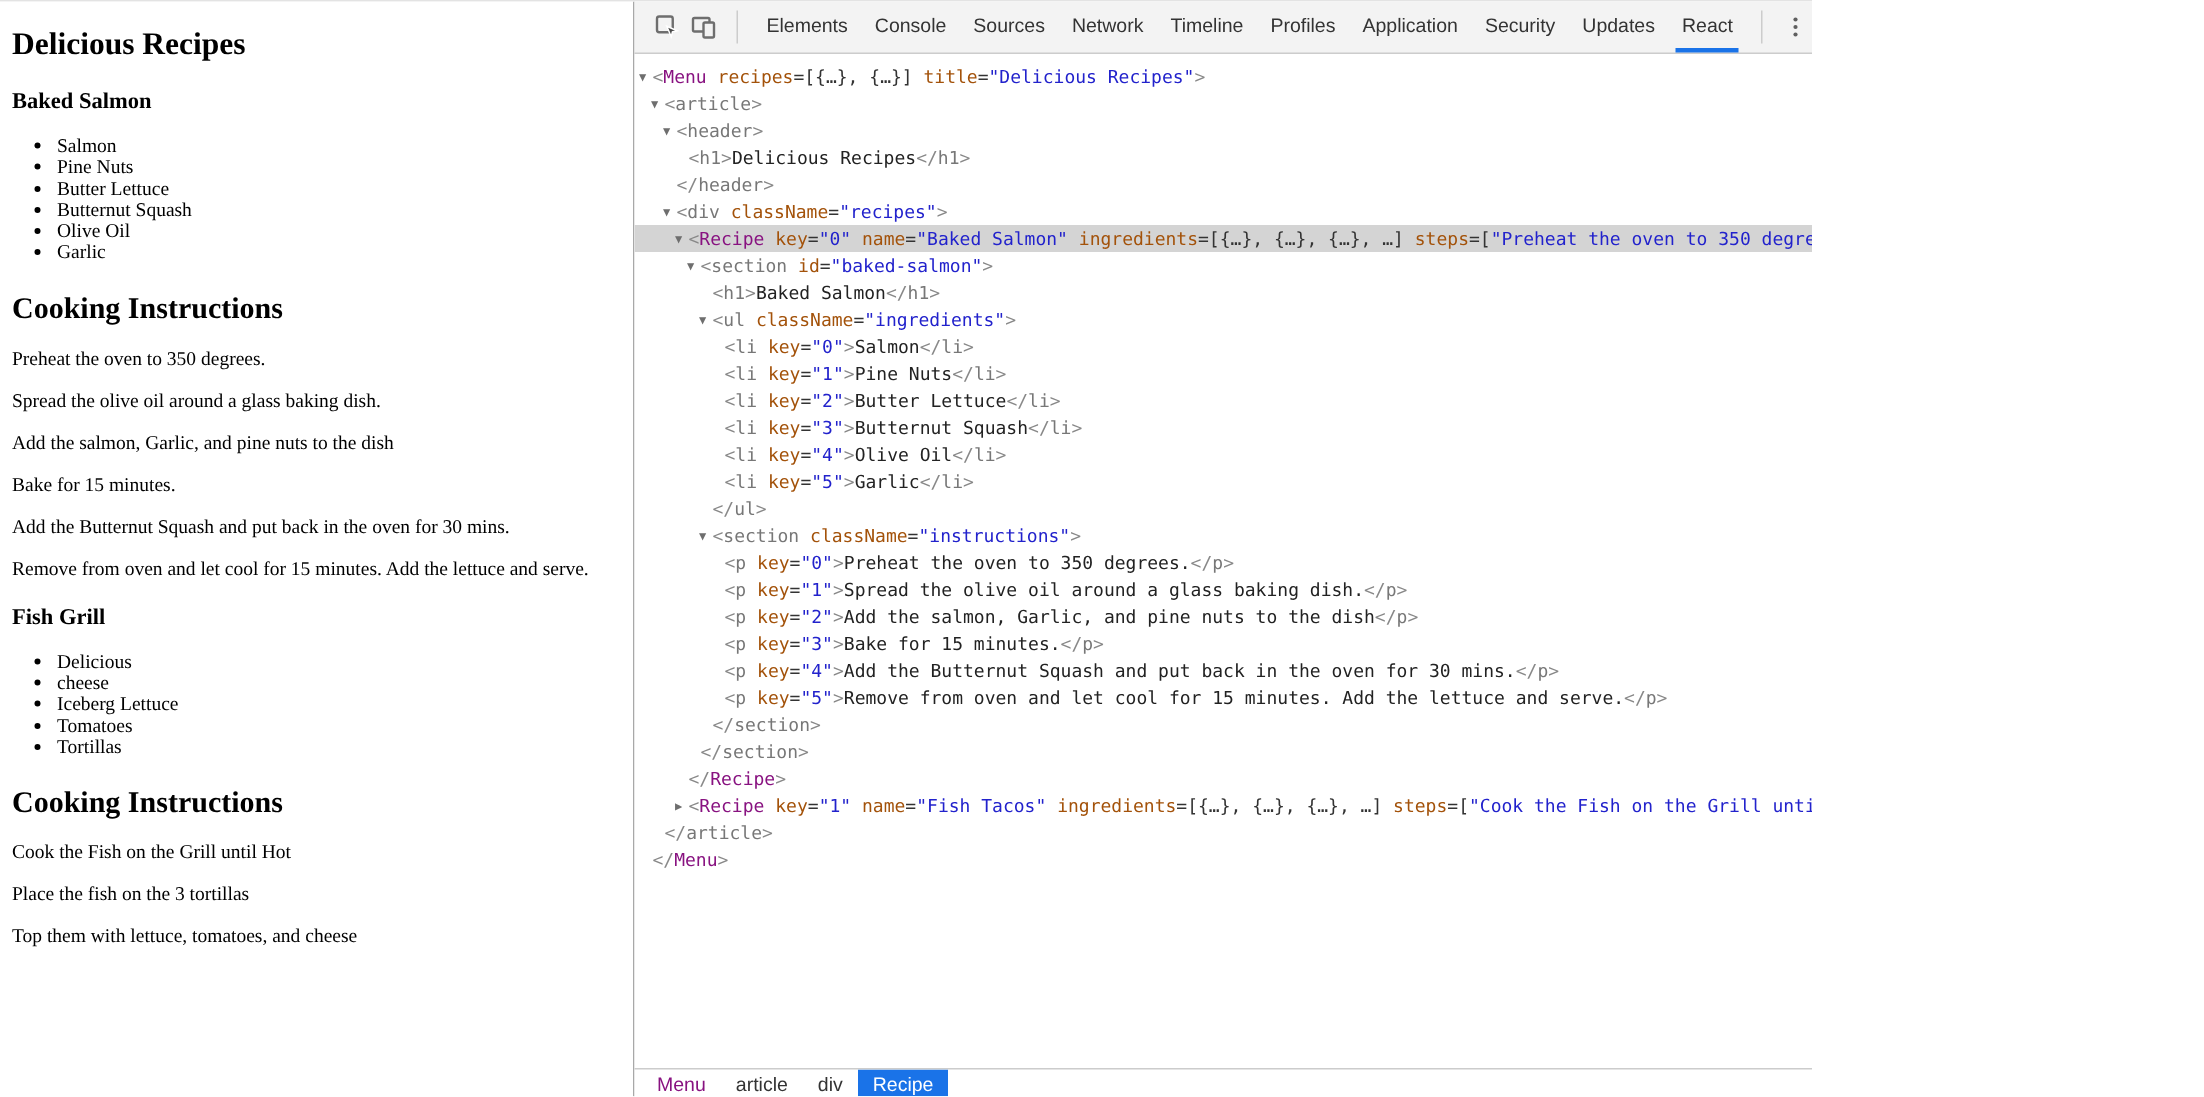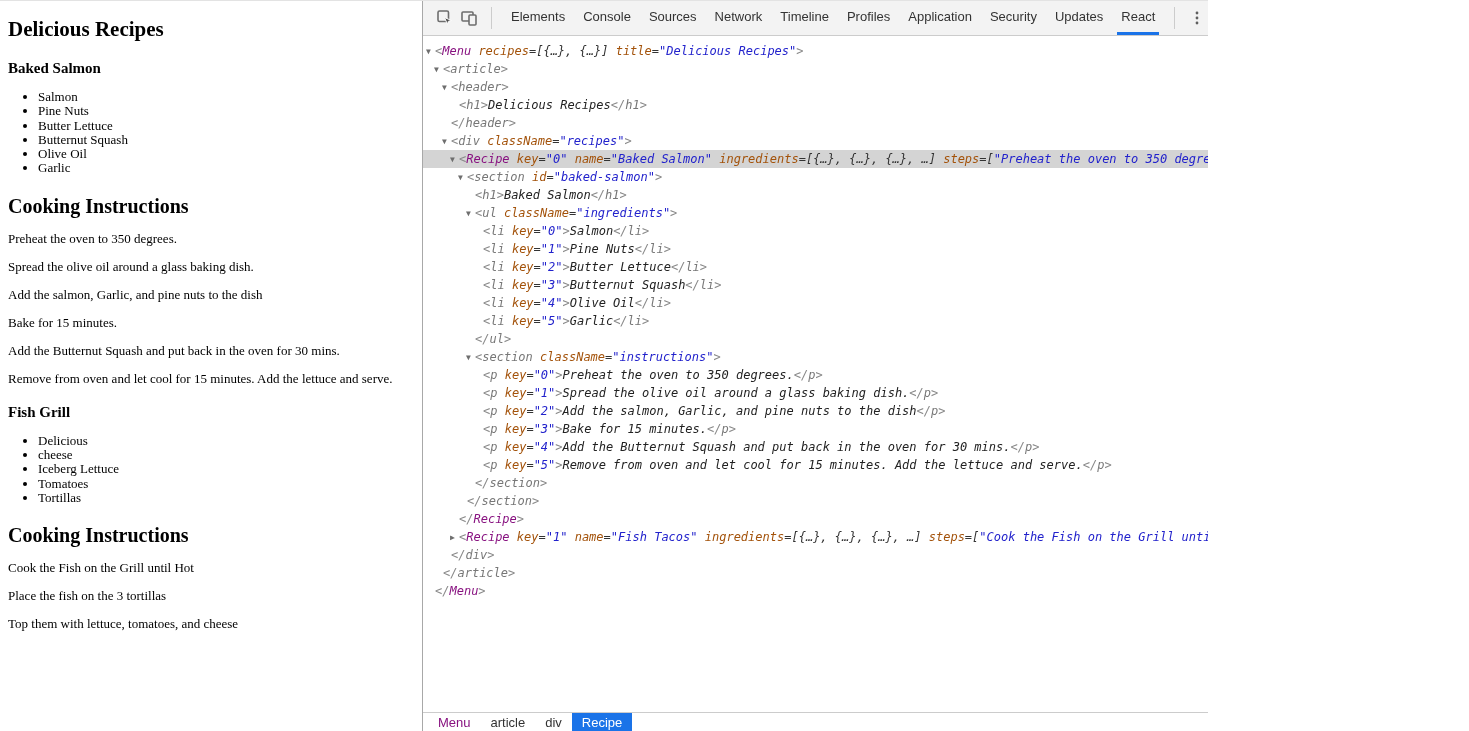--- a/index.html
+++ b/index.html
@@ -28,21 +28,21 @@
   .spacer{flex:1;}
   .rightbox{display:flex;align-items:center;margin-right:6px;}
 
   .dt-options{height:29px;flex:0 0 29px;background:#f3f3f3;border-bottom:1px solid #ddd;
               display:flex;align-items:center;padding-left:10px;gap:18px;font-size:13px;color:#222;}
   .opt{display:flex;align-items:center;gap:6px;white-space:nowrap;}
   .cb{width:12px;height:12px;border:1px solid #adadad;border-radius:2px;box-sizing:border-box;
       background:linear-gradient(#fefefe,#ededed);}
 
   .tree{flex:1;overflow:hidden;background:#fff;padding-top:6px;
-        font-family:"DejaVu Sans Mono",monospace;font-size:12px;color:#333;font-style:italic;}
+        font-family:"DejaVu Sans Mono",monospace;font-size:12px;color:#333;}
   .row{height:18px;line-height:18px;white-space:pre;overflow:hidden;}
   .row.sel{background:#d4d4d4;}
   .arr{display:inline-block;width:9px;color:#6e6e6e;font-size:8px;vertical-align:1px;}
   .s-a{color:#888;}   
   .s-t{color:#777;}   
   .s-c{color:#881280;}
   .s-r{color:#a3520a;}
   .s-v{color:#2222cc;}
   .s-x{color:#222;}   
   .s-p{color:#333;}   
@@ -162,21 +162,20 @@
         <div class="row" style="padding-left: 51px;"><span class="arr"></span><span class="s-a">&lt;</span><span class="s-t">p</span><span class="s-p"> </span><span class="s-r">key</span><span class="s-p">=</span><span class="s-v">"0"</span><span class="s-a">&gt;</span><span class="s-x">Preheat the oven to 350 degrees.</span><span class="s-a">&lt;/</span><span class="s-t">p</span><span class="s-a">&gt;</span></div>
         <div class="row" style="padding-left: 51px;"><span class="arr"></span><span class="s-a">&lt;</span><span class="s-t">p</span><span class="s-p"> </span><span class="s-r">key</span><span class="s-p">=</span><span class="s-v">"1"</span><span class="s-a">&gt;</span><span class="s-x">Spread the olive oil around a glass baking dish.</span><span class="s-a">&lt;/</span><span class="s-t">p</span><span class="s-a">&gt;</span></div>
         <div class="row" style="padding-left: 51px;"><span class="arr"></span><span class="s-a">&lt;</span><span class="s-t">p</span><span class="s-p"> </span><span class="s-r">key</span><span class="s-p">=</span><span class="s-v">"2"</span><span class="s-a">&gt;</span><span class="s-x">Add the salmon, Garlic, and pine nuts to the dish</span><span class="s-a">&lt;/</span><span class="s-t">p</span><span class="s-a">&gt;</span></div>
         <div class="row" style="padding-left: 51px;"><span class="arr"></span><span class="s-a">&lt;</span><span class="s-t">p</span><span class="s-p"> </span><span class="s-r">key</span><span class="s-p">=</span><span class="s-v">"3"</span><span class="s-a">&gt;</span><span class="s-x">Bake for 15 minutes.</span><span class="s-a">&lt;/</span><span class="s-t">p</span><span class="s-a">&gt;</span></div>
         <div class="row" style="padding-left: 51px;"><span class="arr"></span><span class="s-a">&lt;</span><span class="s-t">p</span><span class="s-p"> </span><span class="s-r">key</span><span class="s-p">=</span><span class="s-v">"4"</span><span class="s-a">&gt;</span><span class="s-x">Add the Butternut Squash and put back in the oven for 30 mins.</span><span class="s-a">&lt;/</span><span class="s-t">p</span><span class="s-a">&gt;</span></div>
         <div class="row" style="padding-left: 51px;"><span class="arr"></span><span class="s-a">&lt;</span><span class="s-t">p</span><span class="s-p"> </span><span class="s-r">key</span><span class="s-p">=</span><span class="s-v">"5"</span><span class="s-a">&gt;</span><span class="s-x">Remove from oven and let cool for 15 minutes. Add the lettuce and serve.</span><span class="s-a">&lt;/</span><span class="s-t">p</span><span class="s-a">&gt;</span></div>
         <div class="row" style="padding-left: 43px;"><span class="arr"></span><span class="s-a">&lt;/</span><span class="s-t">section</span><span class="s-a">&gt;</span></div>
         <div class="row" style="padding-left: 35px;"><span class="arr"></span><span class="s-a">&lt;/</span><span class="s-t">section</span><span class="s-a">&gt;</span></div>
         <div class="row" style="padding-left: 27px;"><span class="arr"></span><span class="s-a">&lt;/</span><span class="s-c">Recipe</span><span class="s-a">&gt;</span></div>
         <div class="row" style="padding-left: 27px;"><span class="arr">▶</span><span class="s-a">&lt;</span><span class="s-c">Recipe</span><span class="s-p"> </span><span class="s-r">key</span><span class="s-p">=</span><span class="s-v">"1"</span><span class="s-p"> </span><span class="s-r">name</span><span class="s-p">=</span><span class="s-v">"Fish Tacos"</span><span class="s-p"> </span><span class="s-r">ingredients</span><span class="s-p">=[{…}, {…}, {…}, …] </span><span class="s-r">steps</span><span class="s-p">=[</span><span class="s-v">"Cook the Fish on the Grill until Hot"</span><span class="s-p">, </span><span class="s-v">"Place the fish on the 3 tortillas"</span></div>
-        <div class="row" style="padding-left: 19px;"><span class="arr"></span><span class="s-a">&lt;/</span><span class="s-t">div</span><span class="s-a">&gt;</span></div>
         <div class="row" style="padding-left: 11px;"><span class="arr"></span><span class="s-a">&lt;/</span><span class="s-t">article</span><span class="s-a">&gt;</span></div>
         <div class="row" style="padding-left: 3px;"><span class="arr"></span><span class="s-a">&lt;/</span><span class="s-c">Menu</span><span class="s-a">&gt;</span></div>
       </div>
 
     <div class="crumbs" id="dt-crumbs">
         <span class="crumb comp">Menu</span>
         <span class="crumb">article</span>
         <span class="crumb">div</span>
         <span class="crumb comp sel">Recipe</span>
       </div>

